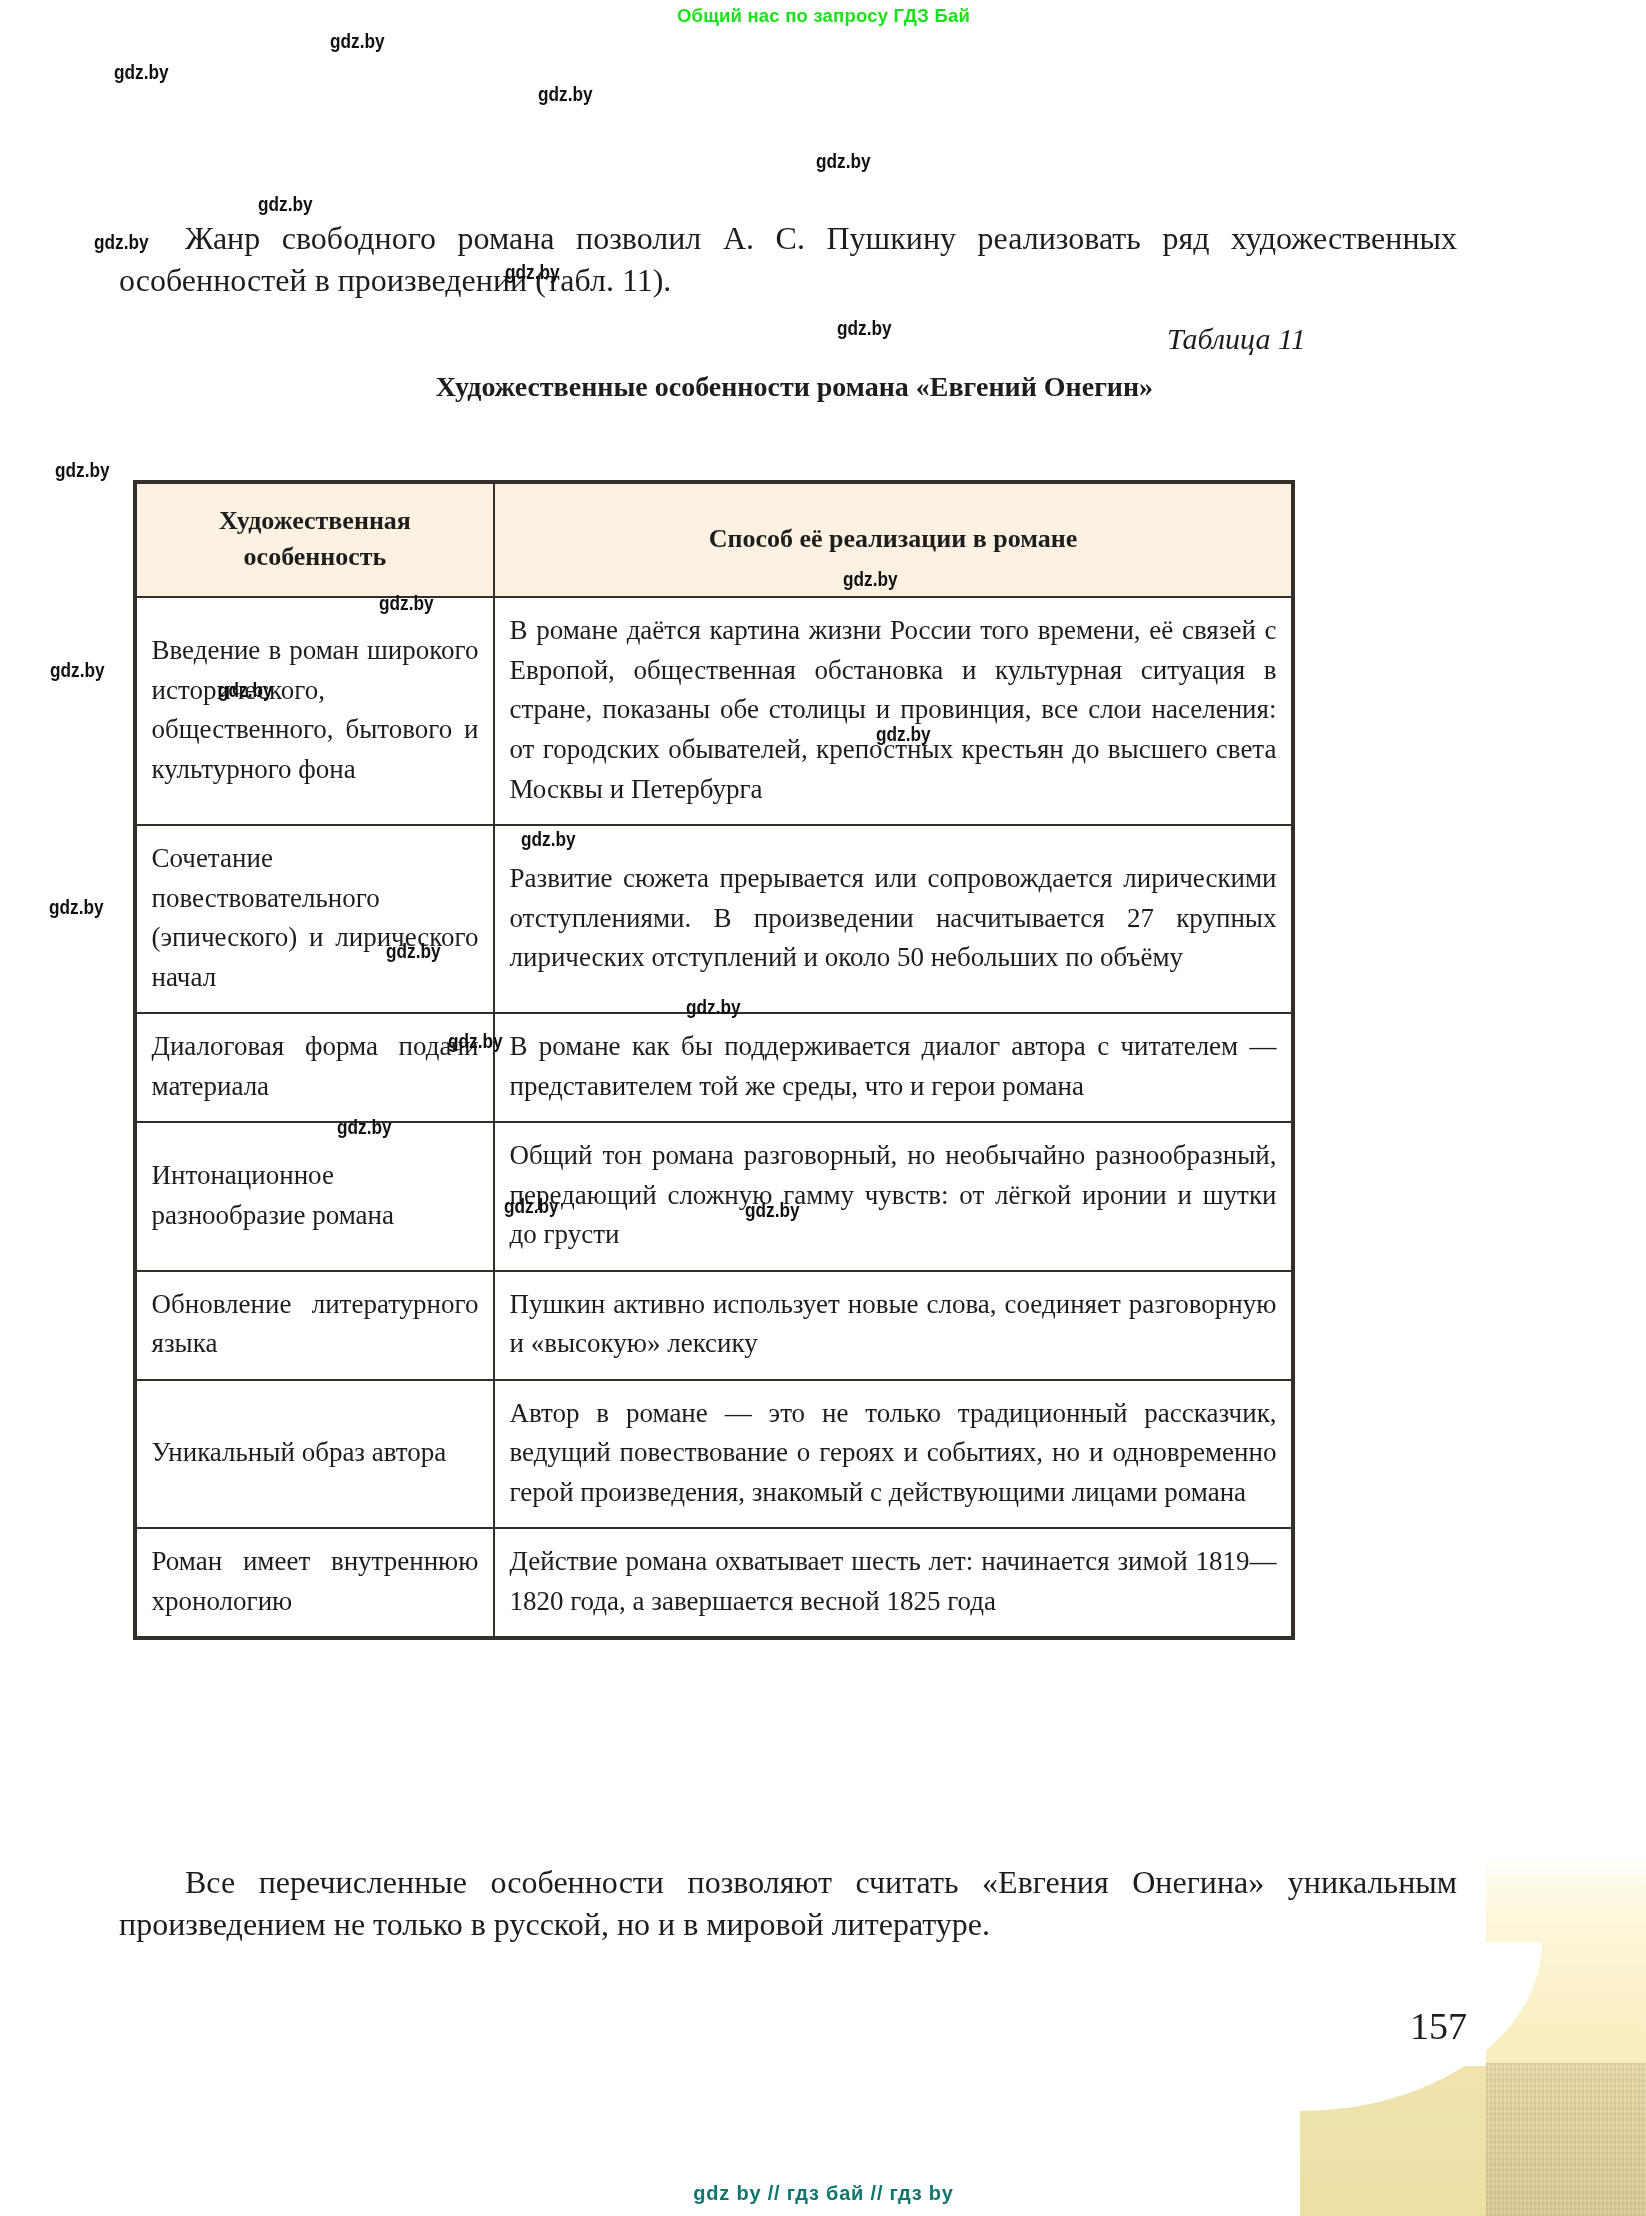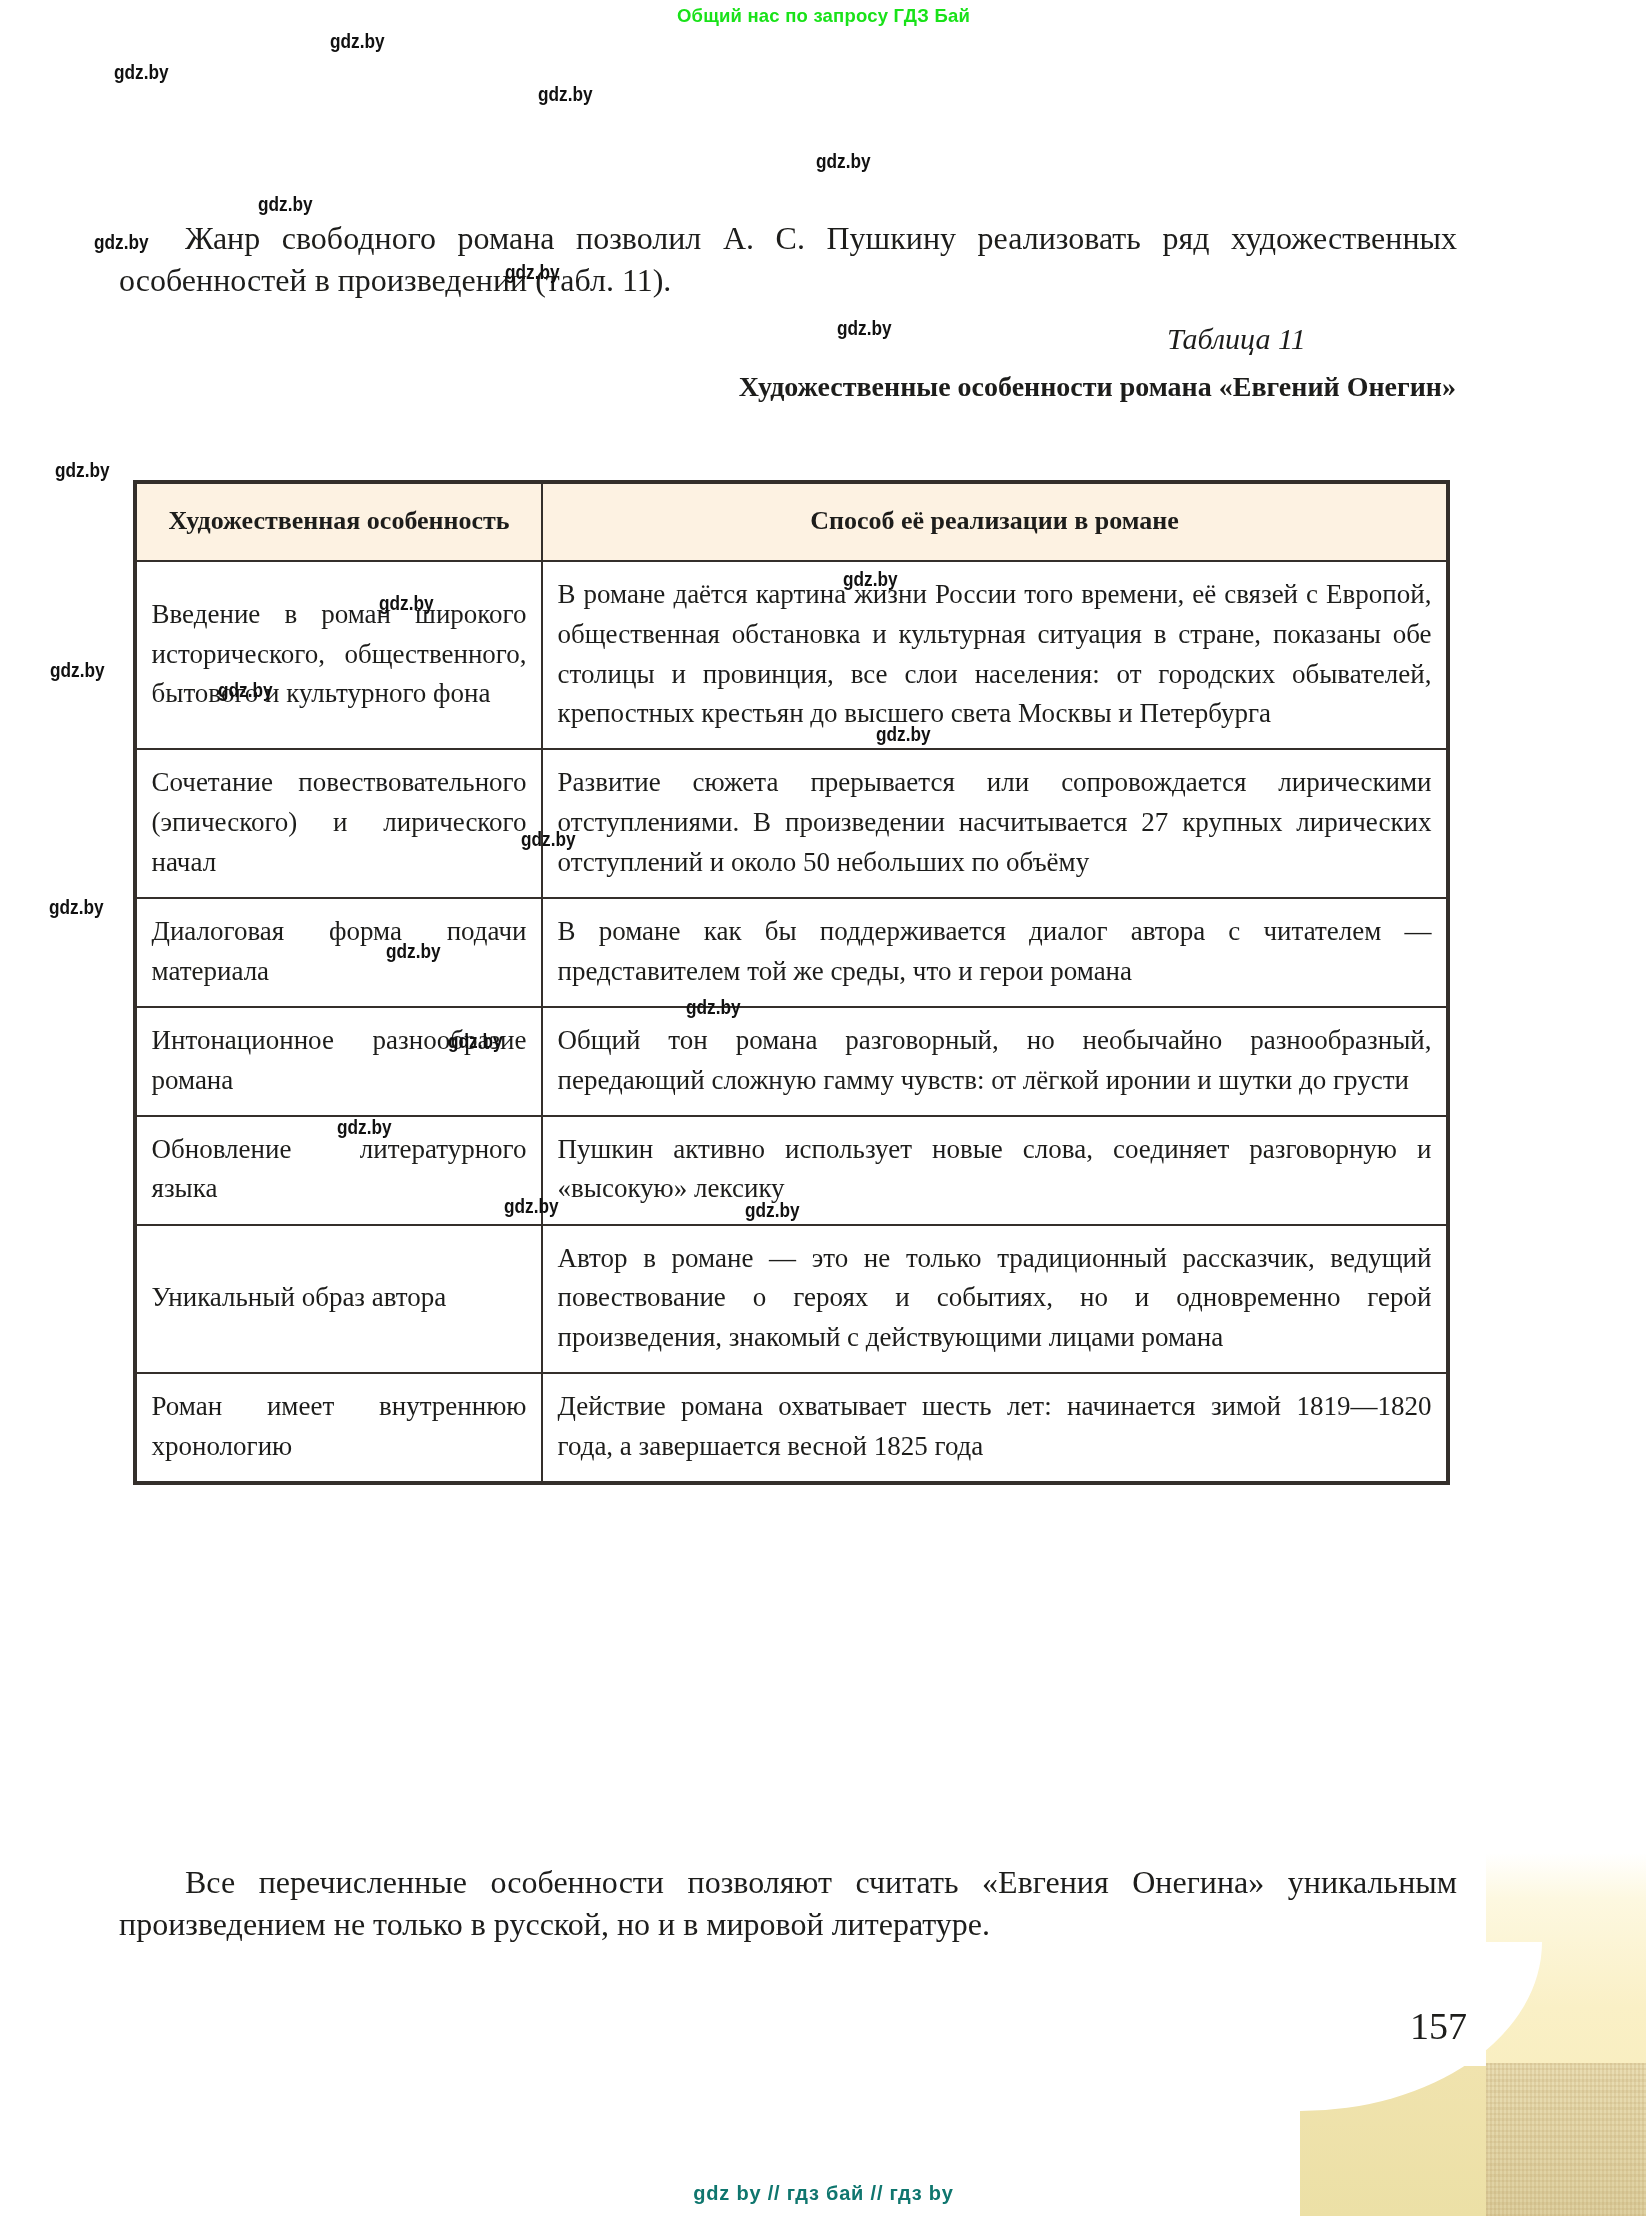--- a/index.html
+++ b/index.html
@@ -111,32 +111,32 @@
     width: 290px;
     font-style: italic;
     font-size: 30px;
     color: #1d1d1b;
   }
   .table-title {
     position: absolute;
     left: 133px;
     top: 371px;
     width: 1323px;
-    text-align: right;
+    text-align: center;
     font-weight: bold;
     font-size: 28px;
     color: #1d1d1b;
   }
 
   
   .tbl-wrap {
     position: absolute;
     left: 133px;
     top: 480px;
-    width: 1317px;
+    width: 1162px;
   }
   table.t11 {
     width: 100%;
     border-collapse: collapse;
     table-layout: fixed;
     border: 4px solid #342f2b;
   }
   table.t11 td, table.t11 th {
     border: 2.4px solid #342f2b;
     vertical-align: middle;

